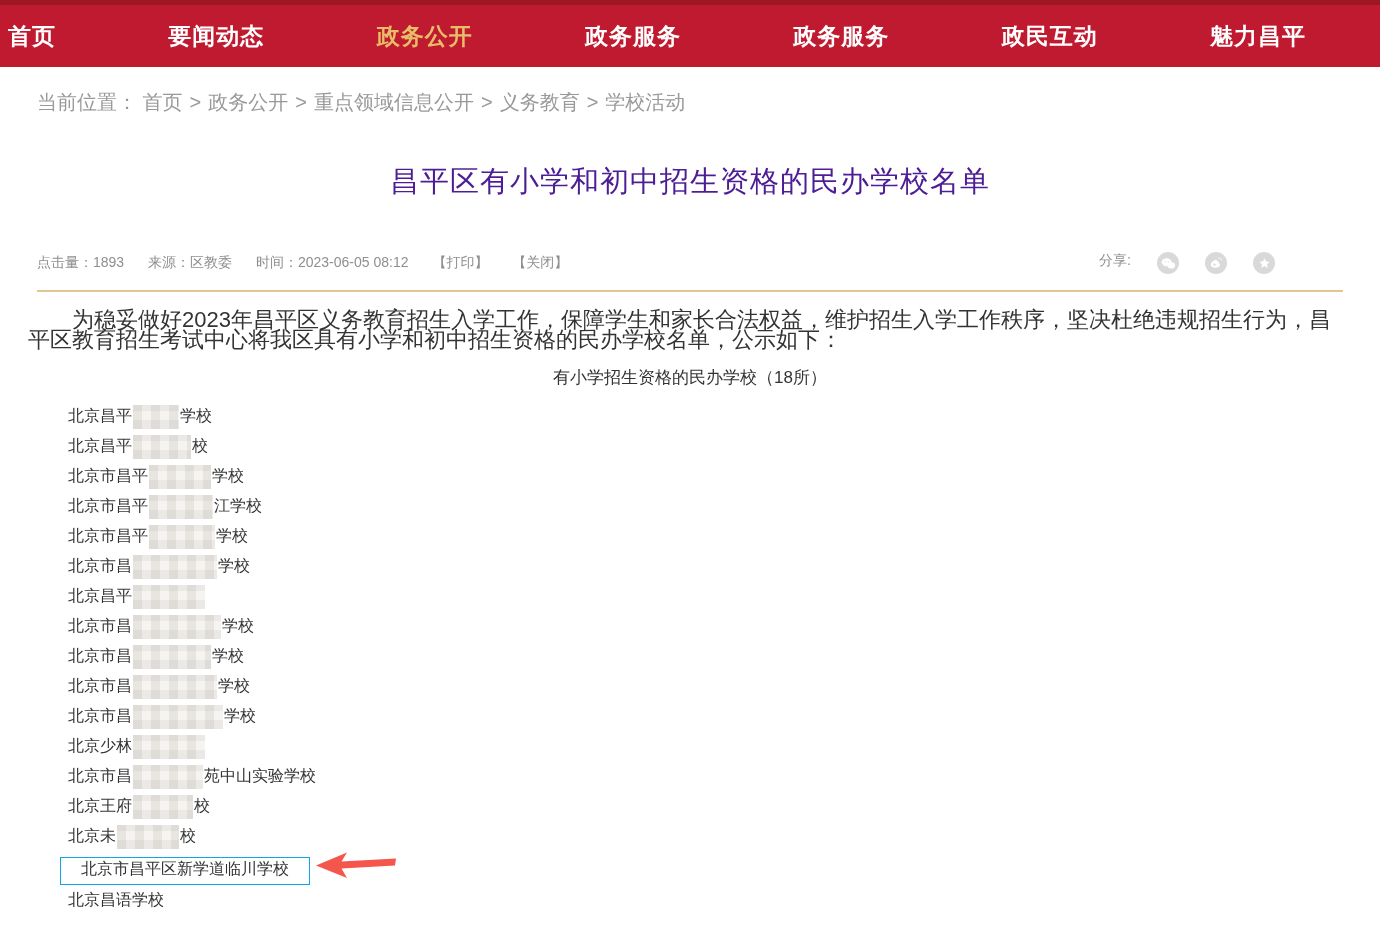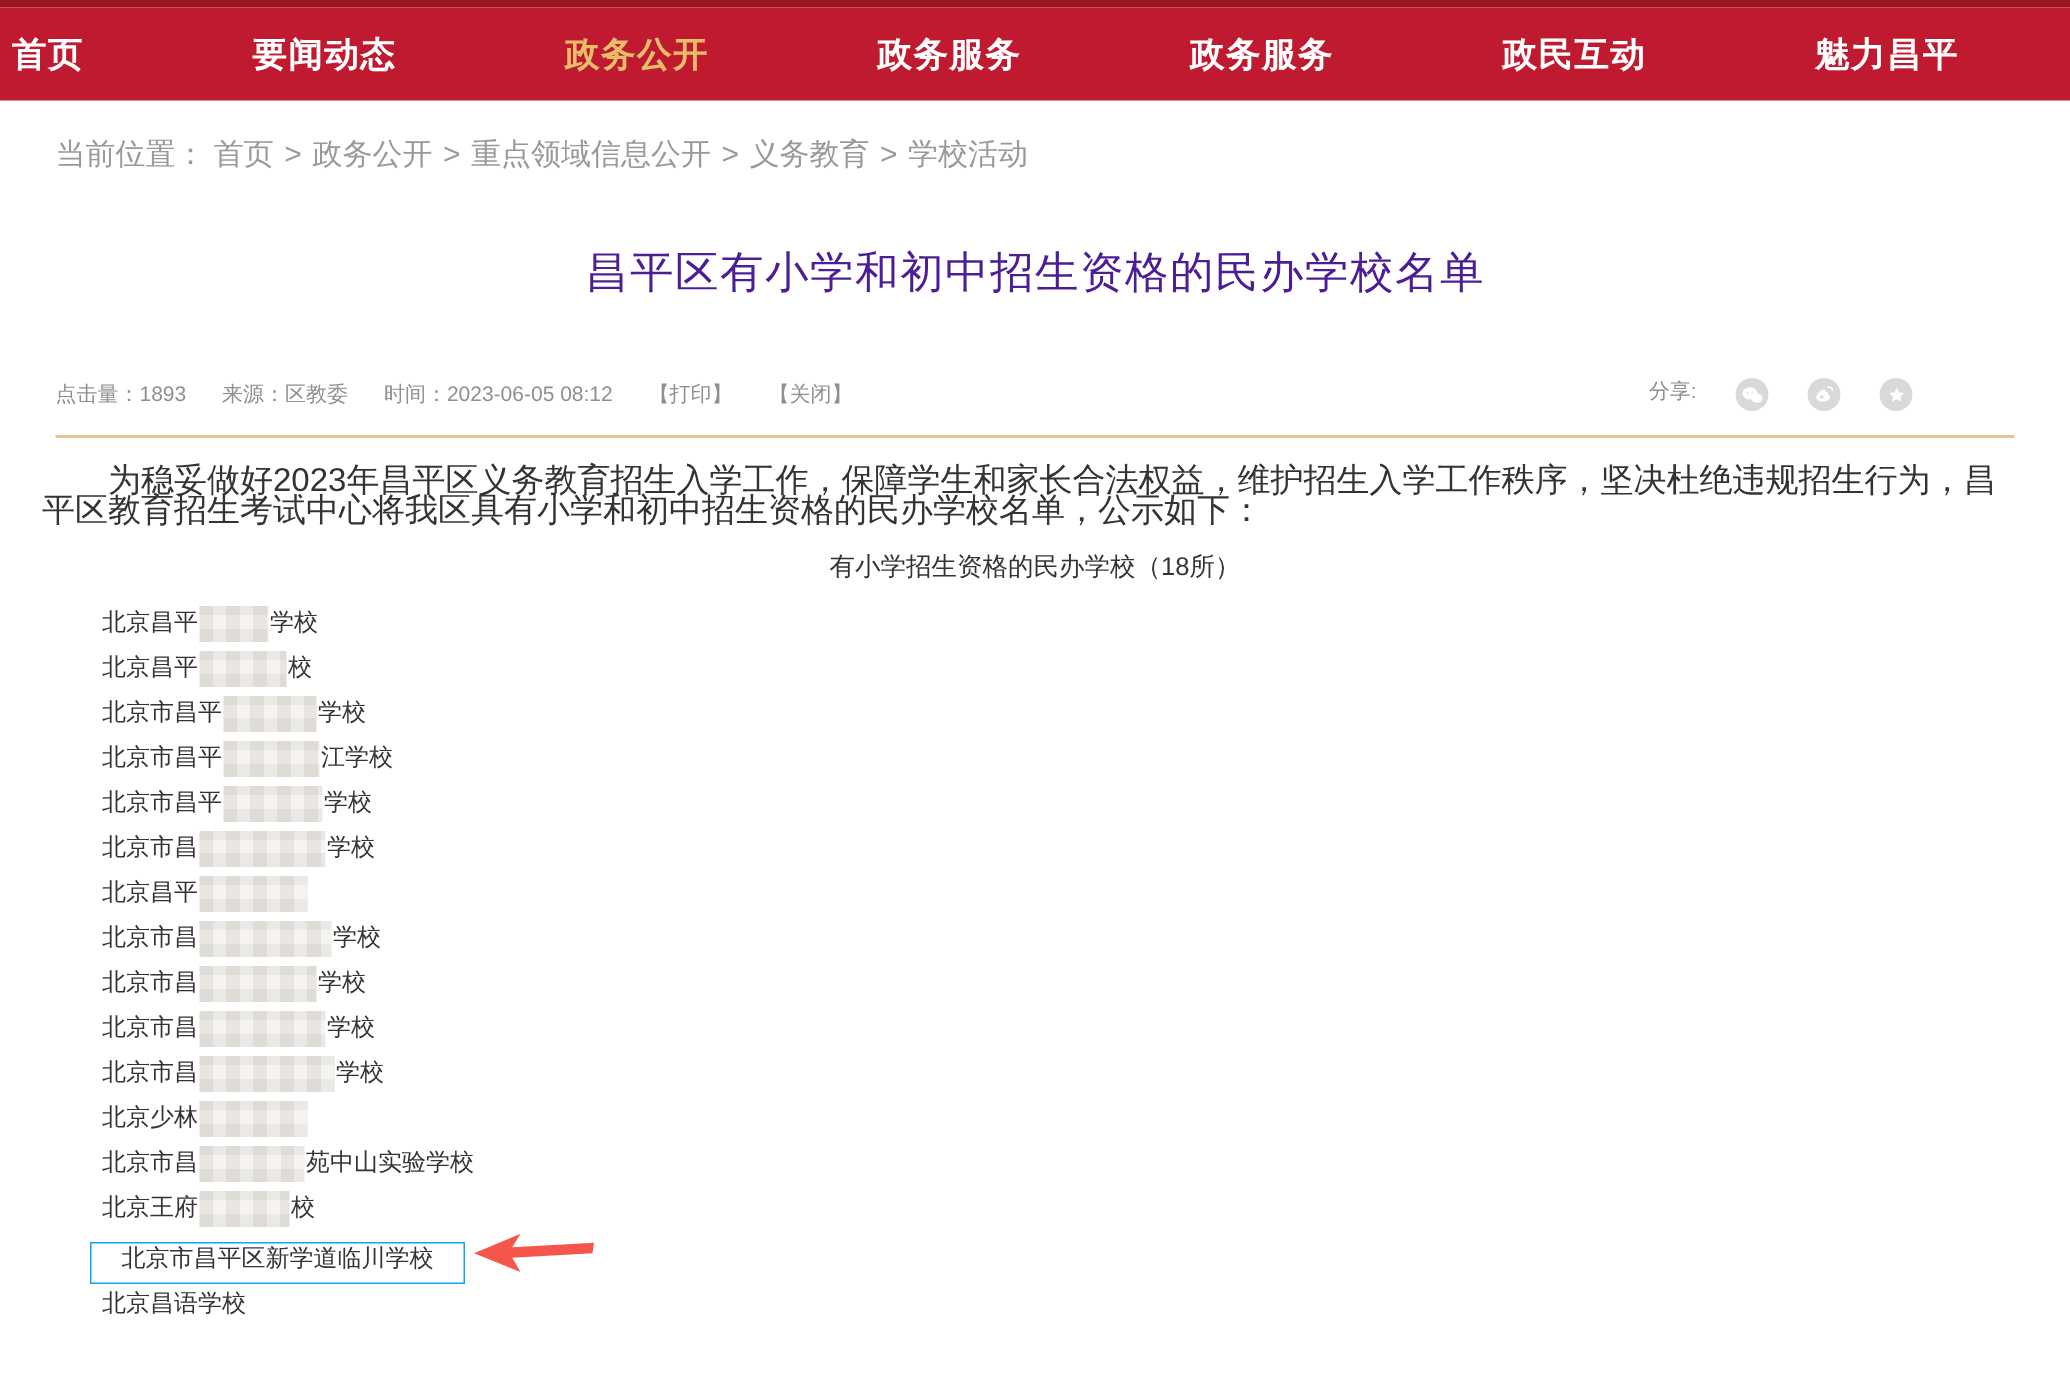--- a/index.html
+++ b/index.html
@@ -124,17 +124,18 @@
     <li class="school-item">北京市昌平<span class="blur-block" style="width: 66px;"></span>学校</li>
     <li class="school-item">北京市昌<span class="blur-block" style="width: 84px;"></span>学校</li>
     <li class="school-item">北京昌平<span class="blur-block" style="width: 72px;"></span></li>
     <li class="school-item">北京市昌<span class="blur-block" style="width: 88px;"></span>学校</li>
     <li class="school-item">北京市昌<span class="blur-block" style="width: 78px;"></span>学校</li>
     <li class="school-item">北京市昌<span class="blur-block" style="width: 84px;"></span>学校</li>
     <li class="school-item">北京市昌<span class="blur-block" style="width: 90px;"></span>学校</li>
     <li class="school-item">北京少林<span class="blur-block" style="width: 72px;"></span></li>
     <li class="school-item">北京市昌<span class="blur-block" style="width: 70px;"></span>苑中山实验学校</li>
     <li class="school-item">北京王府<span class="blur-block" style="width: 60px;"></span>校</li>
+    <li class="school-item">北京未<span class="blur-block" style="width: 62px;"></span>校</li>
     <li class="school-item highlight-row"><span class="highlight-box">北京市昌平区新学道临川学校</span><span class="annotation-arrow"><svg width="82" height="28" viewBox="0 0 82 28">
           <path d="M1 14.5 L32 1.5 L26.5 10.5 L81 7.5 L80 14.5 L26.5 17.5 L32 27 Z" fill="#f4564c"></path>
         </svg></span></li>
     <li class="school-item">北京昌语学校</li>
   </ul>
 
 </body></html>

